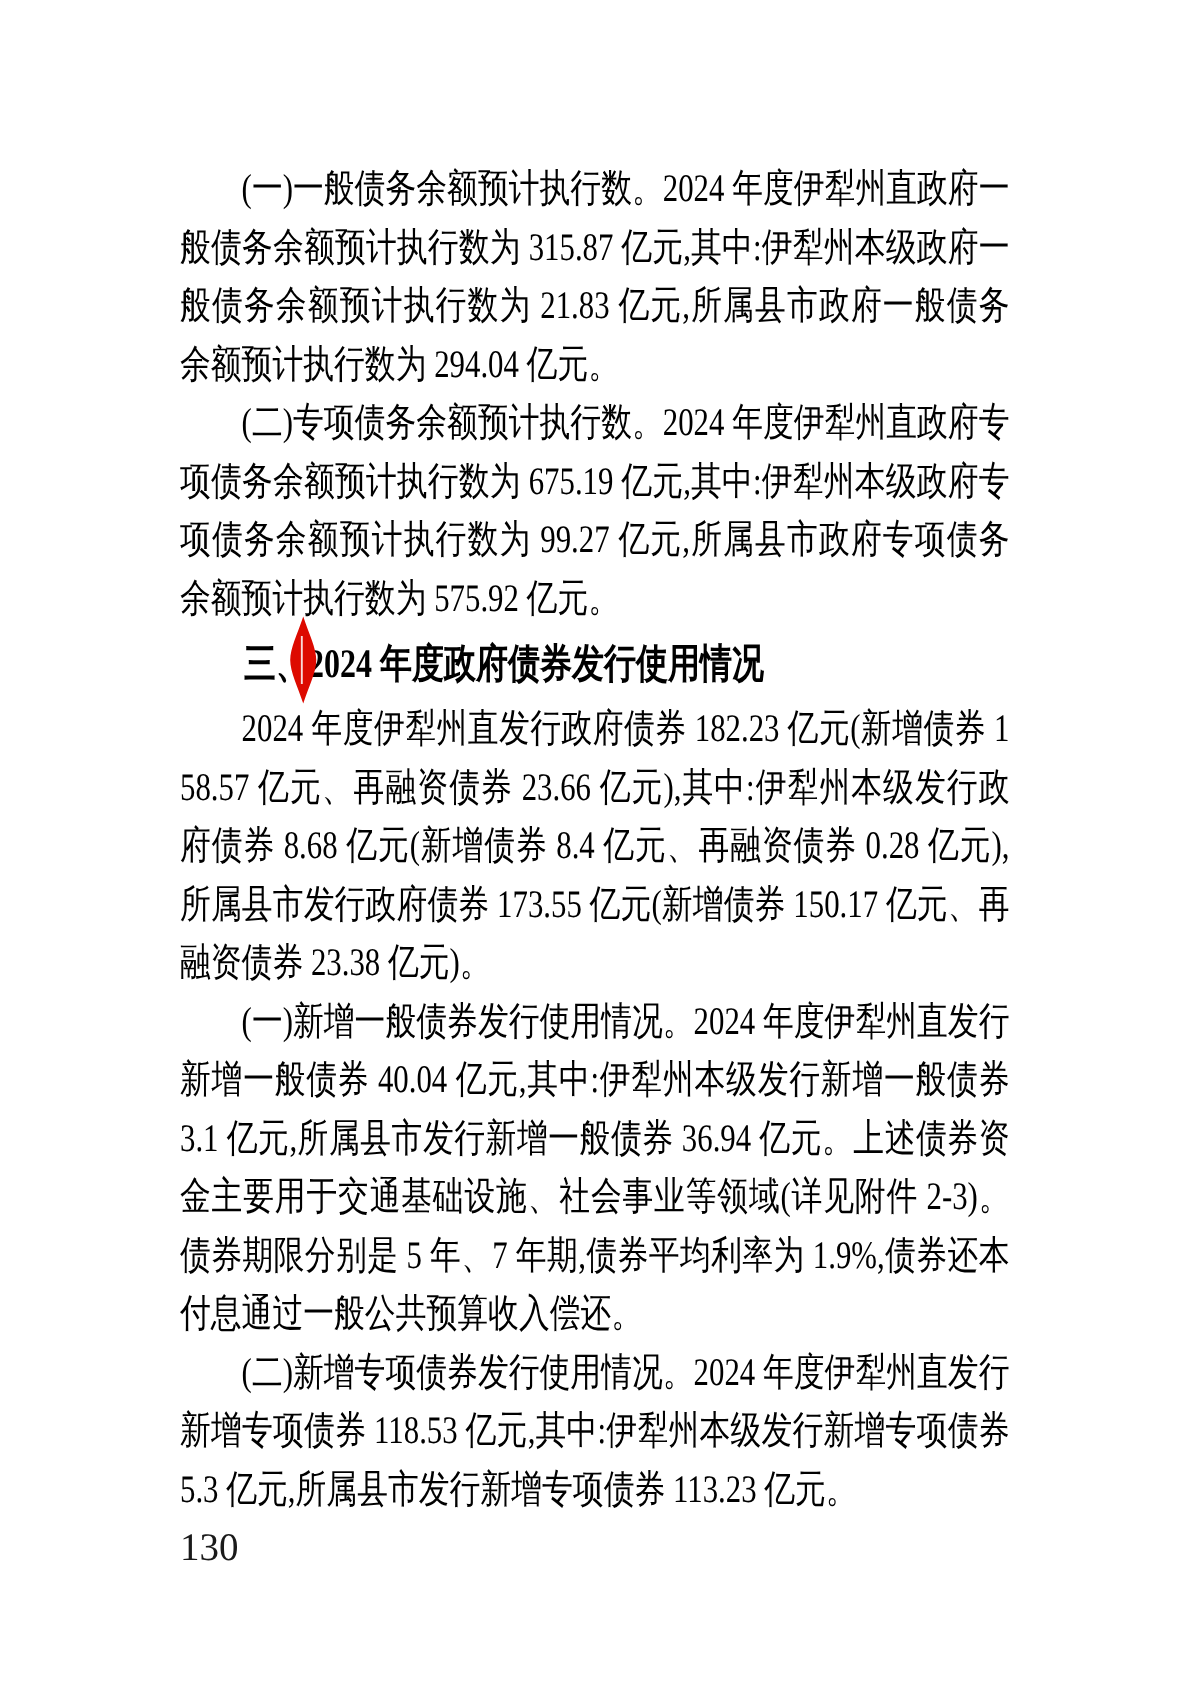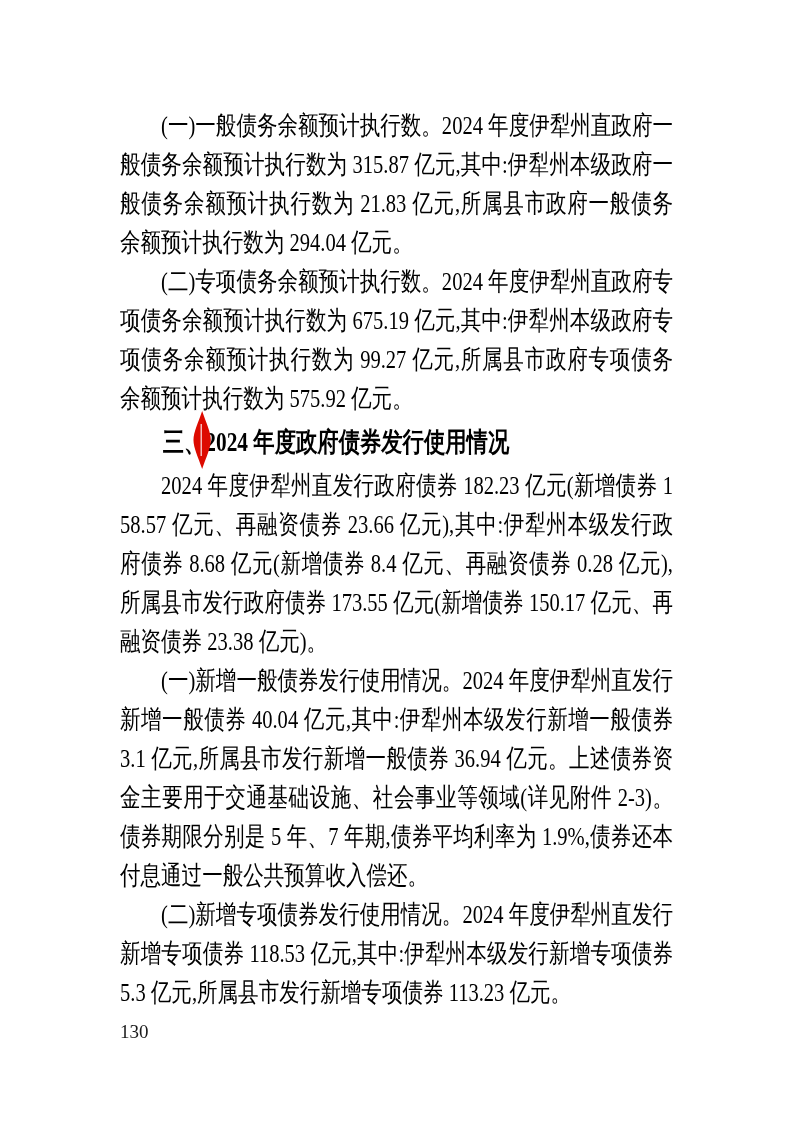--- a/index.html
+++ b/index.html
@@ -55,21 +55,21 @@
     top: -8px;
     width: 30px;
     height: 60px;
     z-index: 2;
     pointer-events: none;
   }
   .page-number {
     position: absolute;
     left: 120px;
     top: 1018px;
-    font-size: 19px;
+    font-size: 26px;
     line-height: 28px;
     color: #1a1a1a;
   }
 </style>
 </head>
 <body>
 
 <div class="page">
 
   <div class="content">

